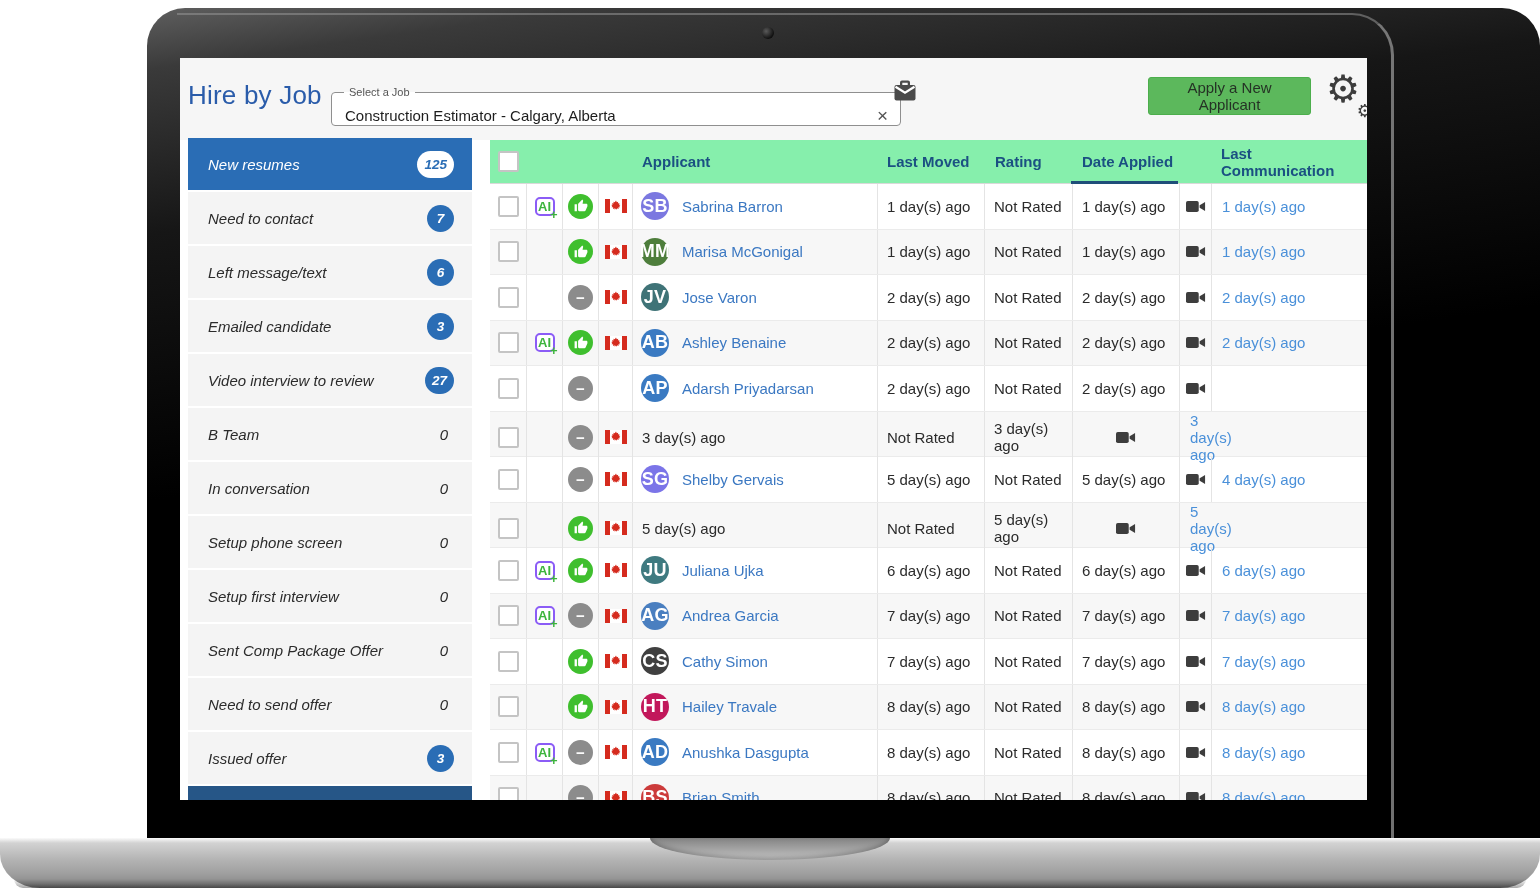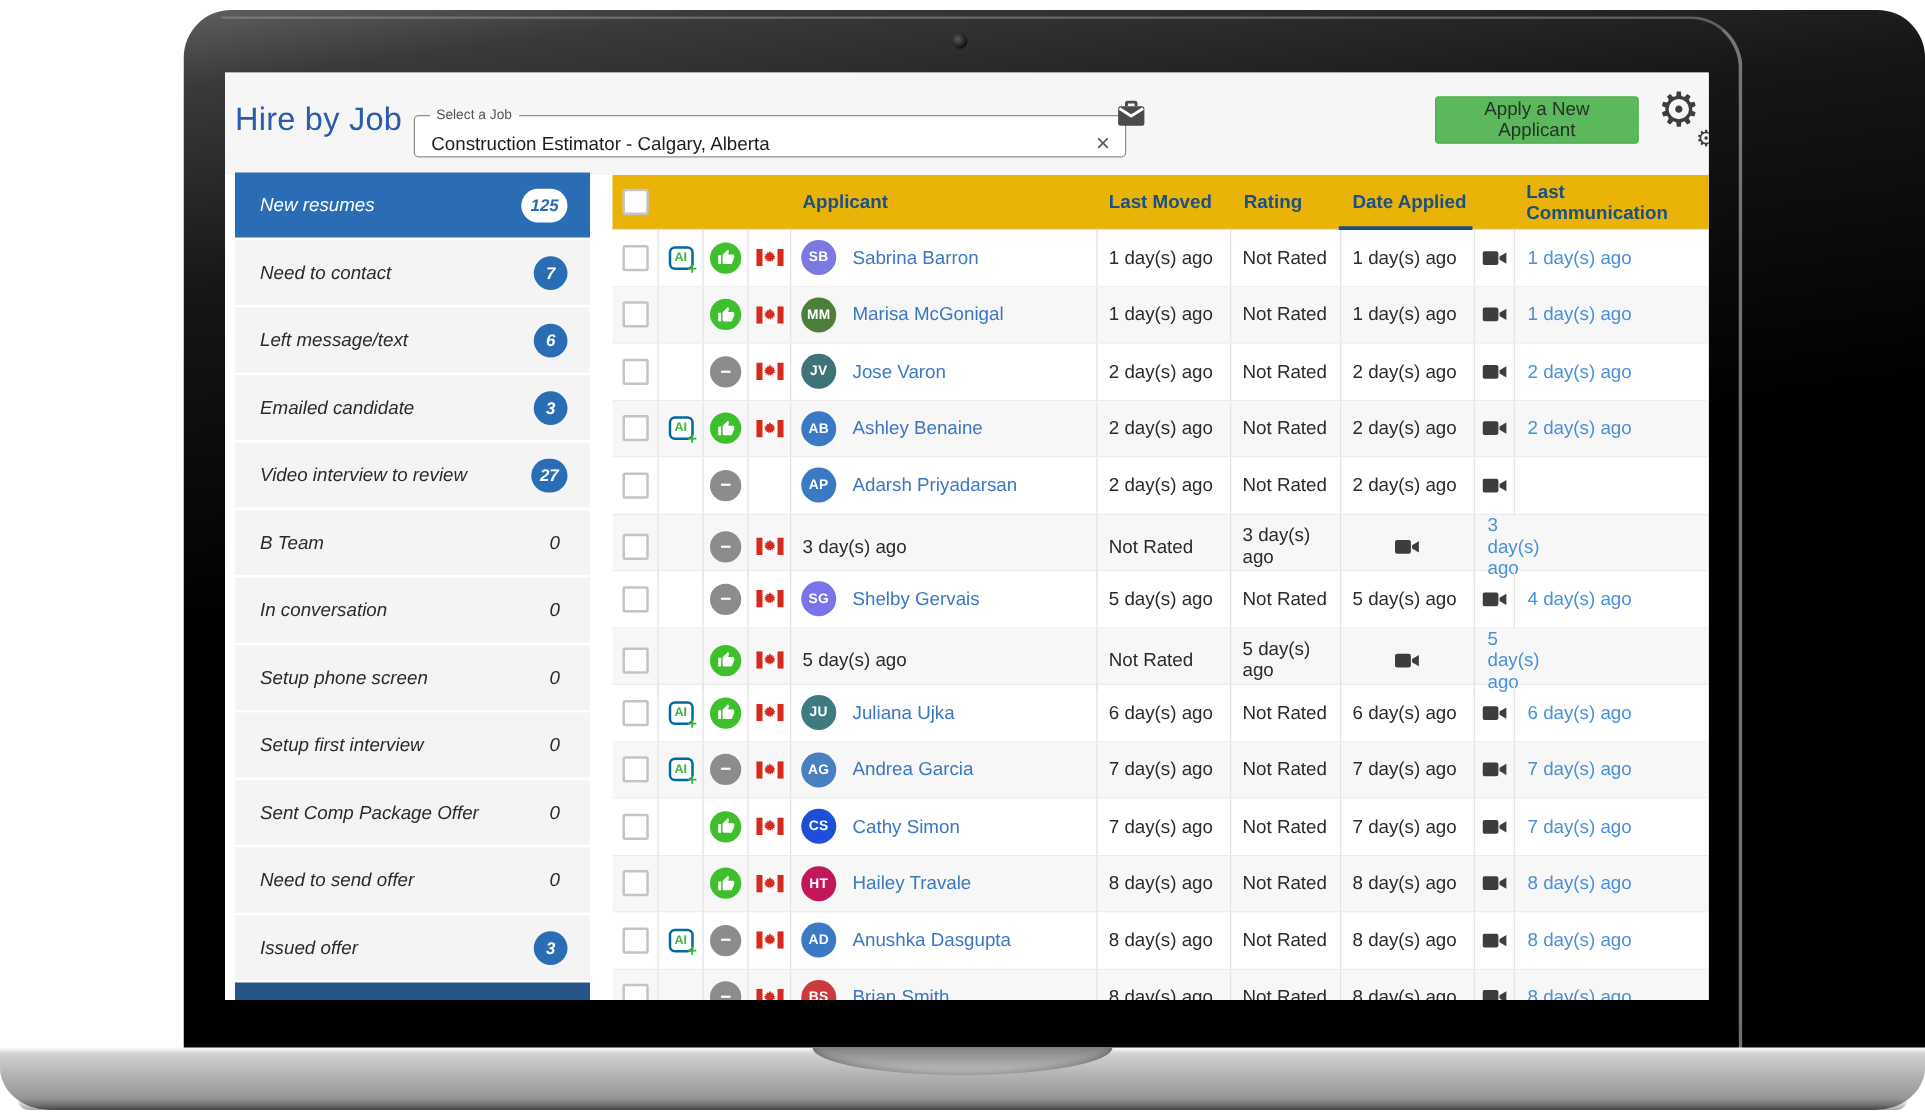--- a/index.html
+++ b/index.html
@@ -88,47 +88,47 @@
   .count-zero{font-size:15px;padding-right:6px;}
   .sidebar-partial{height:14px;background:#265687;}
 
   
   .applicant-table{position:absolute;left:310px;top:82px;width:877px;}
   .t-head,.t-row{
     display:grid;
     grid-template-columns:37px 36px 36px 34px 245px 107px 88px 107px 32px 1fr;
     align-items:stretch;
   }
-  .t-head{height:43px;border-bottom:1px solid #d9d9d9;background:#eab308;}
+  .t-head{height:43px;border-bottom:1px solid #d9d9d9;background:#86efac;}
   .t-head .cell{display:flex;align-items:center;font-size:15px;font-weight:bold;color:#1b5082;}
   .h-applicant,.h-moved,.h-date{padding-left:9px;}
   .h-rating{padding-left:10px;}
   .h-comm{padding-left:9px;}
   .h-date{position:relative;}
   .h-date::after{content:"";position:absolute;left:-2px;right:2px;bottom:-1px;height:3px;background:#1f4e79;}
   .t-row{height:44.5px;border-bottom:1px solid #ebebeb;background:#fff;}
   .t-row.alt{background:#f7f7f7;}
   .t-row .cell{display:flex;align-items:center;border-right:1px solid #e4e4e4;font-size:15px;color:#2b2b2b;}
   .t-row .cell:last-child,.t-head .cell{border-right:none;}
   .c-center{justify-content:center;}
   .c-pad{padding-left:9px;}
   .checkbox{
     width:17px;height:17px;border:2px solid #c4c4c4;background:#fff;border-radius:2px;
     display:inline-block;cursor:pointer;
   }
   .ai-badge{
-    width:20px;height:19px;border:2px solid #0369a1;border-radius:5px;color:#3cb43c;
-    font-size:10px;font-weight:bold;display:flex;align-items:center;justify-content:center;
+    width:20px;height:19px;border:2px solid #8b5cf6;border-radius:5px;color:#3cb43c;
+    font-size:13px;font-weight:bold;display:flex;align-items:center;justify-content:center;
     position:relative;box-sizing:border-box;background:#fff;
   }
   .ai-badge::after{content:"+";position:absolute;right:-5px;bottom:-8px;font-size:13px;font-weight:bold;}
   .thumb-circle{width:25px;height:25px;border-radius:50%;background:#3fbf2e;display:flex;align-items:center;justify-content:center;cursor:pointer;}
   .minus-circle{width:25px;height:25px;border-radius:50%;background:#8c8c8c;display:flex;align-items:center;justify-content:center;color:#fff;font-size:15px;font-weight:bold;cursor:pointer;}
   .avatar{
-    width:28px;height:28px;border-radius:50%;color:#fff;font-size:11px;font-weight:bold;
+    width:28px;height:28px;border-radius:50%;color:#fff;font-size:18px;font-weight:bold;
     display:flex;align-items:center;justify-content:center;margin:0 13px 0 8px;flex:none;letter-spacing:.3px;text-align:right;
   }
   .applicant-name{color:#3b78c2;cursor:pointer;white-space:nowrap;}
   .comm-link{color:#4a90d9;cursor:pointer;padding-left:10px;}
   .cam-wrap{cursor:pointer;display:flex;align-items:center;justify-content:center;width:100%;}
 </style>
 </head>
 <body>
 
 <div class="laptop-lid">
@@ -608,21 +608,21 @@
           </div>
     <div class="cell c-center">
             <svg width="22" height="14" viewBox="0 0 22 14">
   <rect width="22" height="14" fill="#fff"></rect>
   <rect width="5" height="14" fill="#d52b1e"></rect>
   <rect x="17" width="5" height="14" fill="#d52b1e"></rect>
   <path fill="#d52b1e" d="M11 1.6l.8 1.7 1.4-.6-.3 1.7 1.6-.4-.6 1.5 1.5.5-1.2 1 .9 1.2-1.7.1.2 1.6-1.6-.7-.2 1.6-1-1.3-1 1.3-.2-1.6-1.6.7.2-1.6-1.7-.1.9-1.2-1.2-1 1.5-.5-.6-1.5 1.6.4-.3-1.7 1.4.6z"></path>
 </svg>
           </div>
     <div class="cell">
-      <span class="avatar" style="background:#1d4ed8">CS</span>
+      <span class="avatar" style="background:#404040">CS</span>
       <span class="applicant-name">Cathy Simon</span>
     </div>
     <div class="cell c-pad">7 day(s) ago</div>
     <div class="cell c-pad">Not Rated</div>
     <div class="cell c-pad">7 day(s) ago</div>
     <div class="cell">
             <span class="cam-wrap">
               <svg width="20" height="15" viewBox="0 0 22 15" fill="#3d3d3d">
                 <rect x="0" y="1.5" width="14" height="12" rx="2"></rect>
                 <path d="M21 2.5v10l-6-3.6V6.1z"></path>

